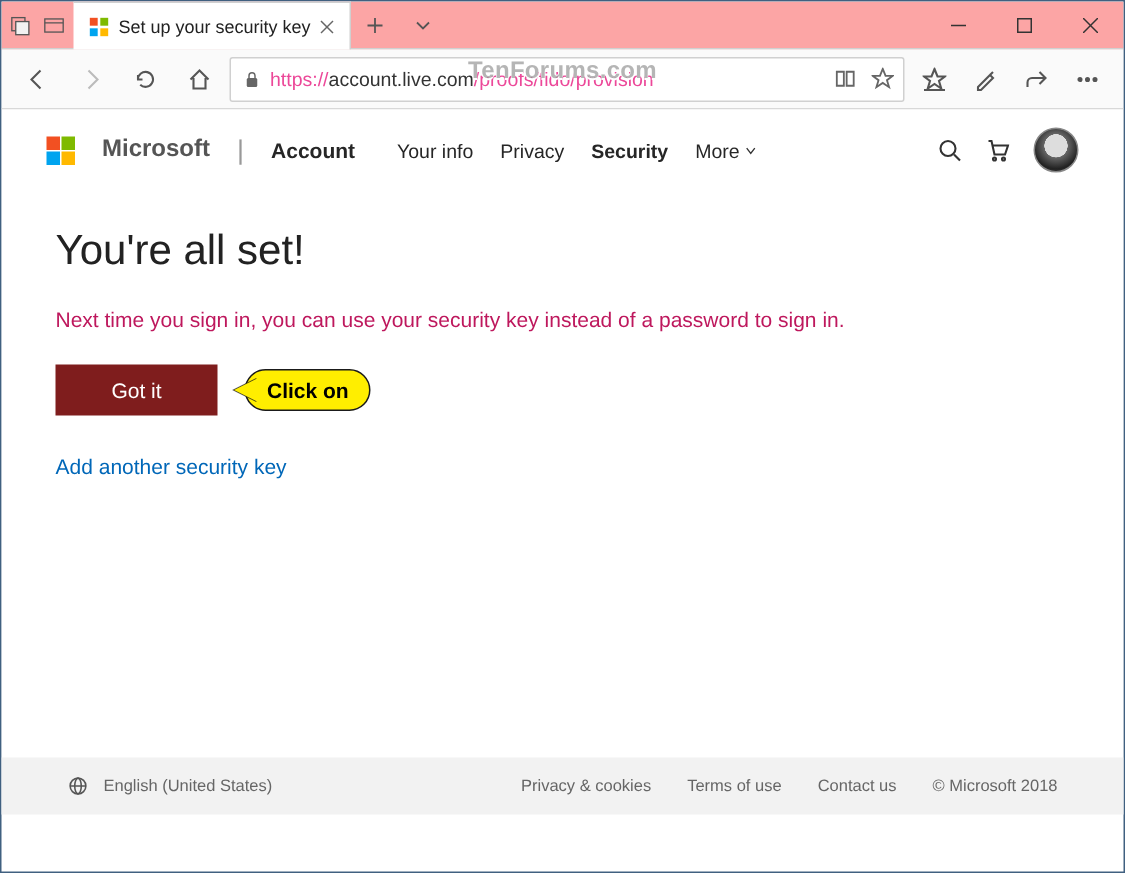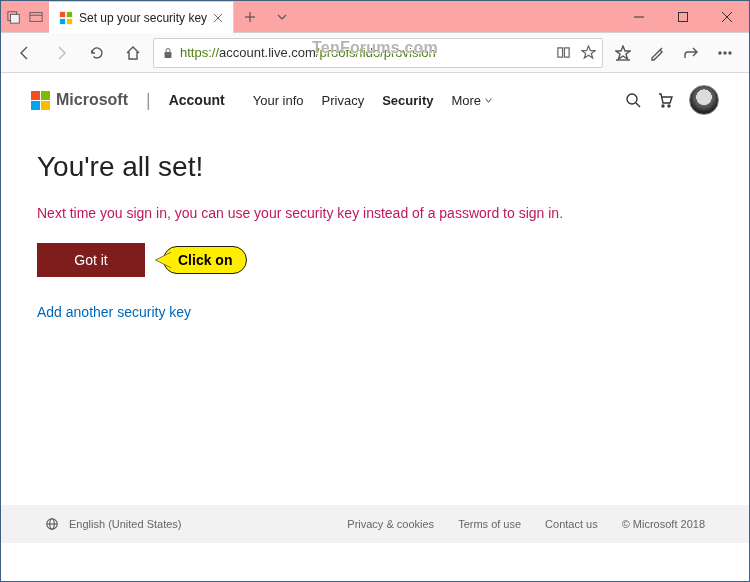--- a/index.html
+++ b/index.html
@@ -60,21 +60,21 @@
   align-items: center;
   height: 30px;
   border: 1px solid #d0d0d0;
   background: #fff;
   border-radius: 2px;
   padding: 0 6px 0 8px;
   gap: 6px;
 }
 .addr svg.lock { width: 12px; height: 12px; fill: #666; }
 .url { font-size: 13px; color: #333; flex: 1; white-space: nowrap; overflow: hidden; }
-.url .dim { color: #4d7c0f; }
+.url .dim { color: #ec4899; }
 .addr .right-icons { display: flex; gap: 10px; align-items: center; color: #666; }
 .addr .right-icons svg { width: 15px; height: 15px; stroke: currentColor; fill: none; stroke-width: 1.3; }
 .toolbar-right { display: flex; gap: 2px; align-items: center; }
 
 .watermark {
   position: absolute;
   top: 38px;
   left: 50%;
   transform: translateX(-50%);
   color: rgba(120,120,120,0.55);
@@ -91,21 +91,21 @@
   flex-direction: column;
   background: #fff;
 }
 .ms-header {
   display: flex;
   align-items: center;
   padding: 12px 30px;
   gap: 14px;
   border-bottom: none;
 }
-.ms-logo { display: flex; align-items: flex-start; gap: 6px; }
+.ms-logo { display: flex; align-items: flex-start; gap: 18px; }
 .ms-logo-squares { display: grid; grid-template-columns: 9px 9px; grid-template-rows: 9px 9px; gap: 1px; }
 .ms-logo-squares div:nth-child(1){background:#f25022;}
 .ms-logo-squares div:nth-child(2){background:#7fba00;}
 .ms-logo-squares div:nth-child(3){background:#00a4ef;}
 .ms-logo-squares div:nth-child(4){background:#ffb900;}
 .ms-logo-text { font-size: 16px; color: #555; font-weight: 600; }
 .sep { color: #999; font-size: 18px; padding: 0 4px; }
 .nav { display: flex; gap: 18px; align-items: center; font-size: 13px; }
 .nav a { color: #262626; text-decoration: none; }
 .nav .bold { font-weight: 700; }

